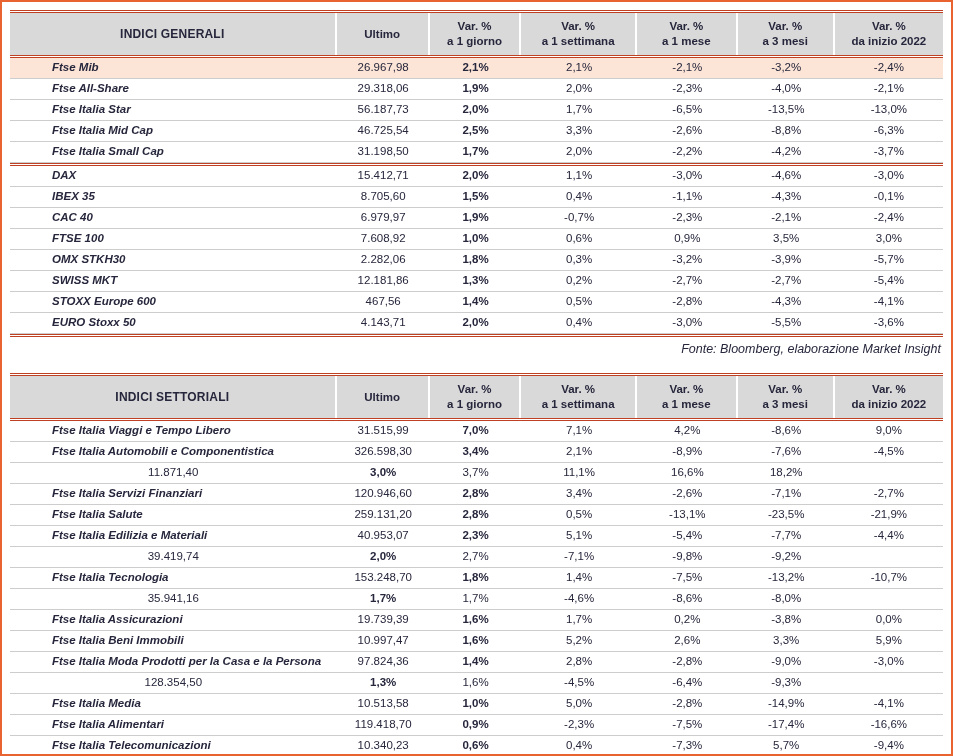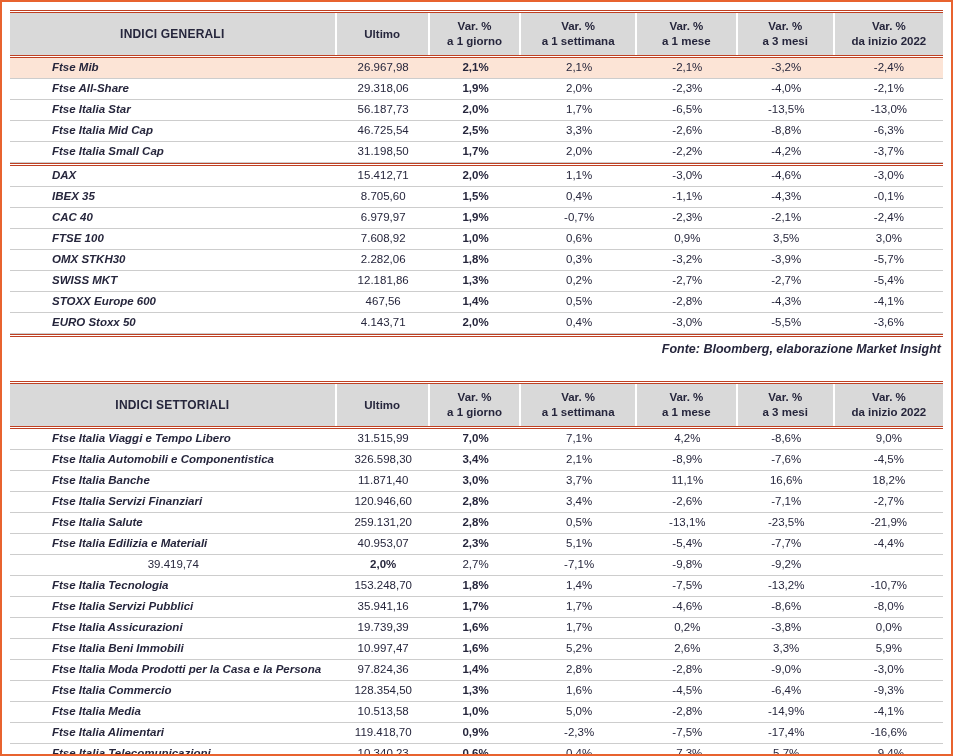--- a/index.html
+++ b/index.html
@@ -22,22 +22,21 @@
   .th.title{font-size:12px;letter-spacing:.2px;}
   .tbody{}
   .trow{height:20px;border-bottom:1px solid #cdcdcd;}
   .trow.hl{background:var(--highlight,#fce4d6);}
   .td{font-size:11.5px;line-height:19px;white-space:nowrap;overflow:hidden;}
   .td.name{font-weight:bold;font-style:italic;padding-left:4px;margin-left:38px;}
   .td.num{text-align:center;}
   .td.b{font-weight:bold;}
   .fonte{
     text-align:right;font-style:italic;font-size:12.5px;line-height:16px;
-    margin:4px 2px 24px 0;
-    font-weight:bold;
+    margin:4px 2px 16px 0;
   }
 </style>
 </head>
 <body>
 
 <div class="page" style="--outer: #e8632f; --line: #bf4123; --header-bg: #d9d9d9; --highlight: #fce4d6; --text: #26263c;">
 
   <section>
     <div class="dline"></div>
     <header class="thead grid" id="gen-head">
@@ -234,21 +233,20 @@
         <div class="trow grid">
           <div class="td name">Ftse Italia Automobili e Componentistica</div>
           <div class="td num">326.598,30</div>
           <div class="td num b">3,4%</div>
           <div class="td num">2,1%</div>
           <div class="td num">-8,9%</div>
           <div class="td num">-7,6%</div>
           <div class="td num">-4,5%</div>
         </div>
         <div class="trow grid">
-          <div class="td name">Ftse Italia Banche</div>
           <div class="td num">11.871,40</div>
           <div class="td num b">3,0%</div>
           <div class="td num">3,7%</div>
           <div class="td num">11,1%</div>
           <div class="td num">16,6%</div>
           <div class="td num">18,2%</div>
         </div>
         <div class="trow grid">
           <div class="td name">Ftse Italia Servizi Finanziari</div>
           <div class="td num">120.946,60</div>
@@ -287,21 +285,20 @@
         <div class="trow grid">
           <div class="td name">Ftse Italia Tecnologia</div>
           <div class="td num">153.248,70</div>
           <div class="td num b">1,8%</div>
           <div class="td num">1,4%</div>
           <div class="td num">-7,5%</div>
           <div class="td num">-13,2%</div>
           <div class="td num">-10,7%</div>
         </div>
         <div class="trow grid">
-          <div class="td name">Ftse Italia Servizi Pubblici</div>
           <div class="td num">35.941,16</div>
           <div class="td num b">1,7%</div>
           <div class="td num">1,7%</div>
           <div class="td num">-4,6%</div>
           <div class="td num">-8,6%</div>
           <div class="td num">-8,0%</div>
         </div>
         <div class="trow grid">
           <div class="td name">Ftse Italia Assicurazioni</div>
           <div class="td num">19.739,39</div>
@@ -323,21 +320,20 @@
         <div class="trow grid">
           <div class="td name">Ftse Italia Moda Prodotti per la Casa e la Persona</div>
           <div class="td num">97.824,36</div>
           <div class="td num b">1,4%</div>
           <div class="td num">2,8%</div>
           <div class="td num">-2,8%</div>
           <div class="td num">-9,0%</div>
           <div class="td num">-3,0%</div>
         </div>
         <div class="trow grid">
-          <div class="td name">Ftse Italia Commercio</div>
           <div class="td num">128.354,50</div>
           <div class="td num b">1,3%</div>
           <div class="td num">1,6%</div>
           <div class="td num">-4,5%</div>
           <div class="td num">-6,4%</div>
           <div class="td num">-9,3%</div>
         </div>
         <div class="trow grid">
           <div class="td name">Ftse Italia Media</div>
           <div class="td num">10.513,58</div>

